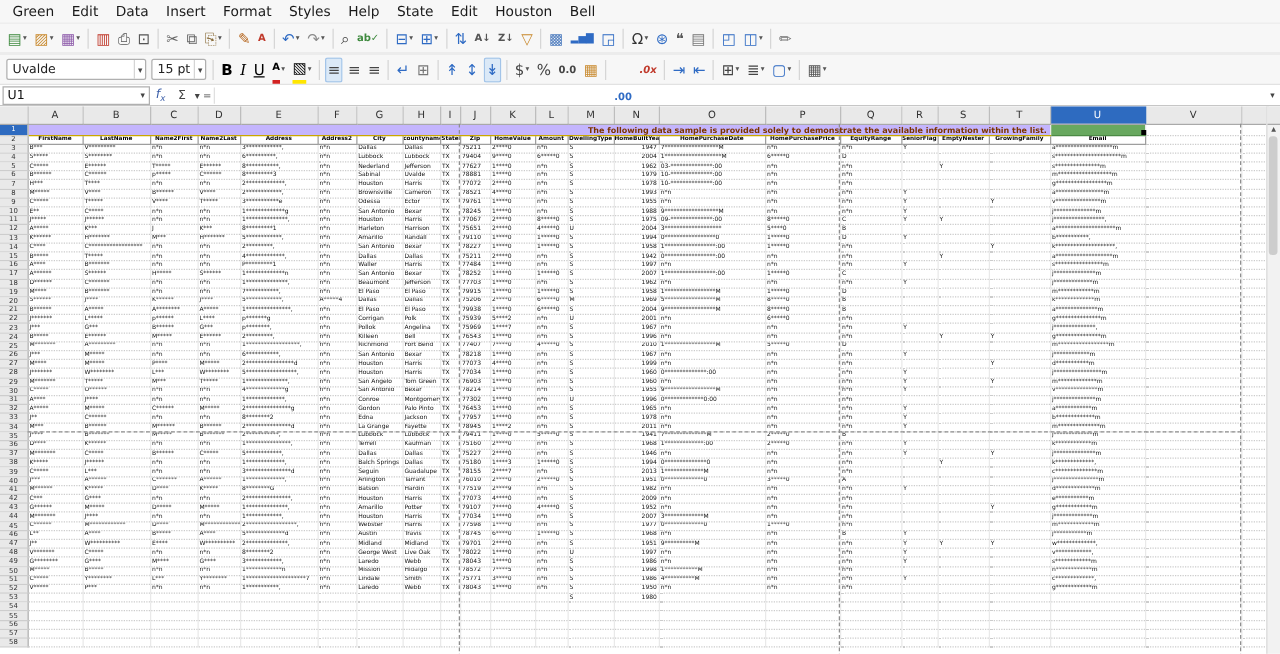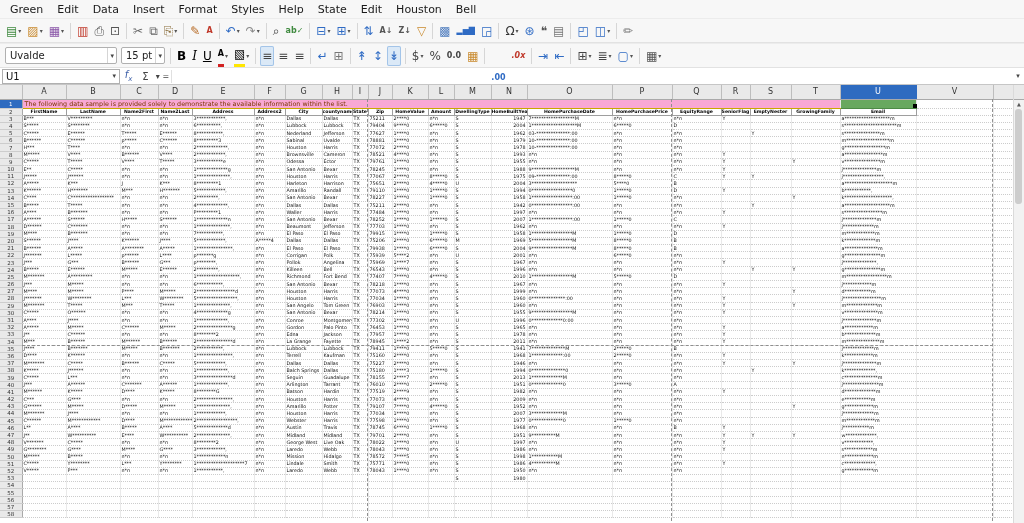--- a/index.html
+++ b/index.html
@@ -31,21 +31,21 @@
   .sheetwrap{position:relative;height:441px;width:1024px;overflow:hidden;background:#fff;}
   table{border-collapse:collapse;table-layout:fixed;width:1014px;}
   th,td{overflow:hidden;white-space:nowrap;padding:0;box-sizing:border-box;}
   .ch{background:#e9e9e9;border-right:1px solid #bdbdbd;border-bottom:1px solid #a9a9a9;font-size:8px;font-weight:normal;color:#333;text-align:center;}
   .ch.sel{background:#2e6bc0;color:#fff;border-right-color:#2e6bc0;}
   .rh{background:#e9e9e9;border-right:1px solid #a9a9a9;border-bottom:1px solid #cdcdcd;font-size:5.5px;font-weight:normal;color:#333;text-align:center;}
   .rh.sel{background:#2e6bc0;color:#fff;}
   .c{border-right:1px solid #e9e9e9;border-bottom:1px dotted #ccc;font-size:4.8px;color:#111;padding:0 1px;vertical-align:middle;}
   .c.num{text-align:right;}
   .fh{border:1px solid #9e9e9e;background:#fff;font-size:4.6px;font-weight:bold;text-align:center;color:#000;}
-  .ban{background:#f9a8d4;color:#7b3400;font-weight:normal;font-size:6.4px;padding:0 2px;border-bottom:1px solid #c9a700;}
+  .ban{background:#c4b5fd;color:#7b3400;font-weight:bold;font-size:6.4px;padding:0 2px;border-bottom:1px solid #c9a700;text-align:right;}
   .bansel{background:#68a85f;border-bottom:1px solid #4c8a45;}
   .pbv{position:absolute;width:0;border-left:1px dashed #8f8f8f;pointer-events:none;}
   .pbh{position:absolute;height:0;border-top:1px dashed #8f8f8f;pointer-events:none;}
   .handle{position:absolute;width:4px;height:4px;background:#000;}
   .vscroll{position:absolute;right:0;top:0;width:10px;height:441px;background:#f2f2f2;border-left:1px solid #dadada;}
   .vcorner{height:14px;background:#e9e9e9;border-bottom:1px solid #a9a9a9;}
   .varr{font-size:5px;color:#555;text-align:center;line-height:9px;}
   .vthumb{position:absolute;left:1px;top:24px;width:7px;height:95px;background:#cdcdcd;border-radius:3px;}
 </style>
 </head>

